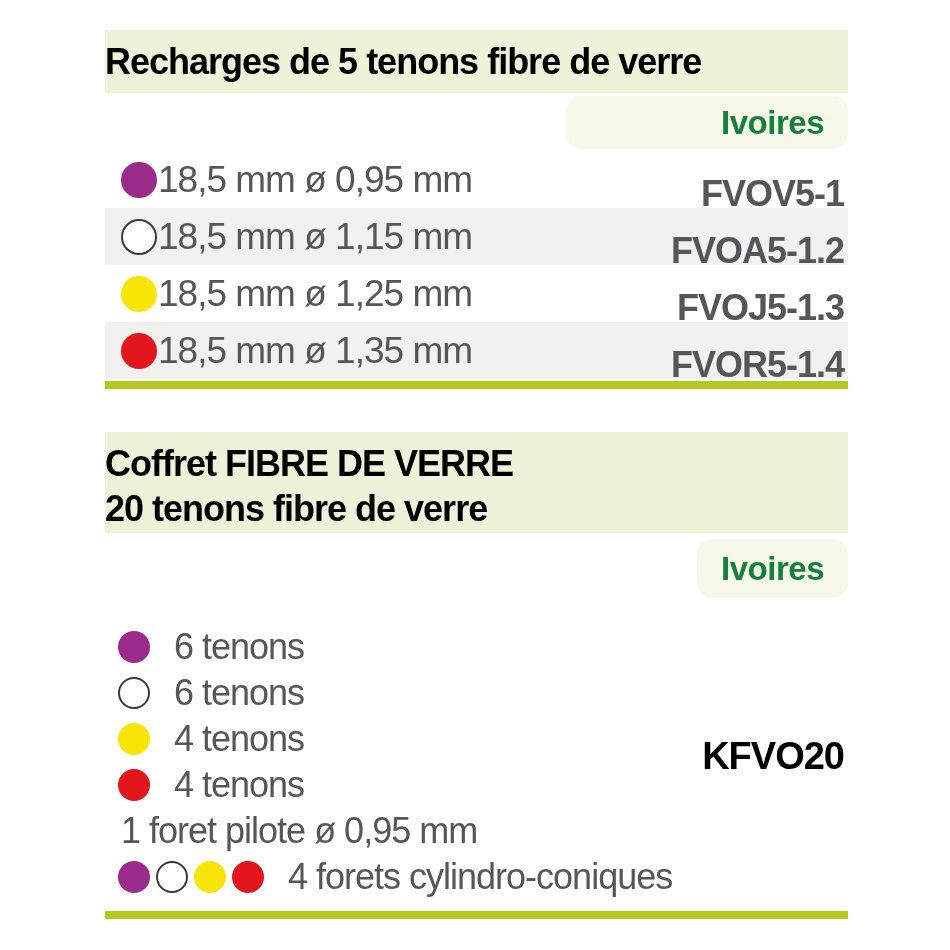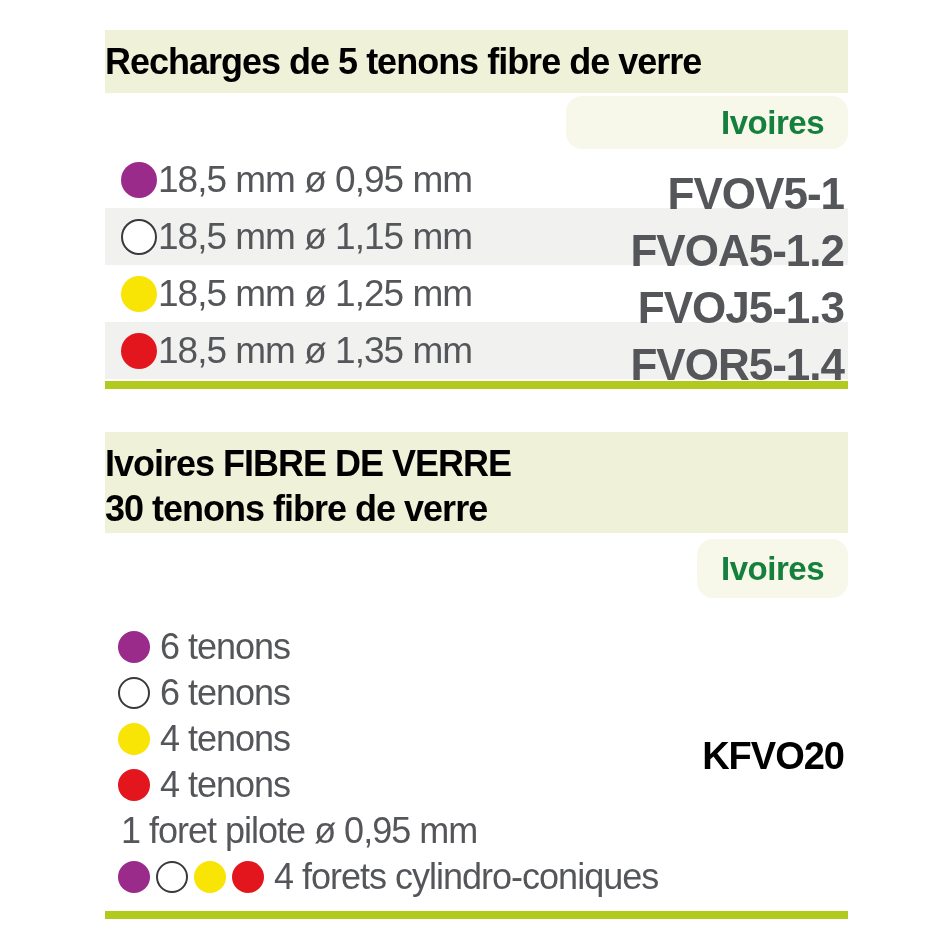--- a/index.html
+++ b/index.html
@@ -43,21 +43,21 @@
   
   .rows{left:105px;top:151px;width:743px;}
   .row{
     height:57px;
     display:flex;align-items:center;
     box-sizing:border-box;
     padding-left:16px;padding-right:4px;
     font-size:37px;color:#54565a;letter-spacing:-1px;
   }
   .row .label{margin-left:1px;}
-  .row .code{margin-left:auto;font-weight:bold;font-size:44px;color:#54565a;margin-top:29px;}
+  .row .code{margin-left:auto;font-weight:bold;font-size:36px;color:#54565a;margin-top:29px;}
 
   
   .dot{border-radius:50%;flex:0 0 auto;box-sizing:border-box;}
   .dot-lg{width:36px;height:36px;}
   .dot-sm{width:32px;height:32px;}
   .dot[data-dot="white"]{border:2.5px solid #3a3a3c;}
 
   
   .divider{left:105px;width:743px;height:8px;background:#b2c91d;}
   .div1{top:381px;}
@@ -65,21 +65,21 @@
 
   
   .items{left:105px;top:624px;width:743px;}
   .item{
     height:46px;
     display:flex;align-items:center;
     box-sizing:border-box;
     padding-left:13px;
     font-size:36px;color:#54565a;letter-spacing:-1px;
   }
-  .item .label{margin-left:10px;}
+  .item .label{margin-left:24px;}
   .item.no-dot .label{margin-left:3px;}
   .item .dotgroup{display:flex;align-items:center;gap:6px;}
 
   .kit-code{
     right:106px;top:735px;
     font-weight:bold;font-size:38px;color:#000000;letter-spacing:-1px;
   }
 </style>
 </head>
 <body>
@@ -113,22 +113,22 @@
     <div class="row" style="background-color: rgb(241, 241, 240);">
       <span class="dot dot-lg" data-dot="red" style="background-color: rgb(227, 22, 29);"></span>
       <span class="label">18,5 mm ø 1,35 mm</span>
       <span class="code">FVOR5-1.4</span>
     </div>
   </div>
 
   <div class="abs divider div1" style="background-color: rgb(178, 201, 29);"></div>
 
   <div class="abs section-header hdr2">
-    <div class="hline">Ivoires FIBRE DE VERRE</div>
-    <div class="hline">30 tenons fibre de verre</div>
+    <div class="hline">Coffret FIBRE DE VERRE</div>
+    <div class="hline">20 tenons fibre de verre</div>
   </div>
 
   <div class="abs ivoires-box ivo2">
     <span>Ivoires</span>
   </div>
 
   <div class="abs items">
     <div class="item">
       <span class="dot dot-sm" data-dot="purple" style="background-color: rgb(155, 43, 139);"></span>
       <span class="label">6 tenons</span>

